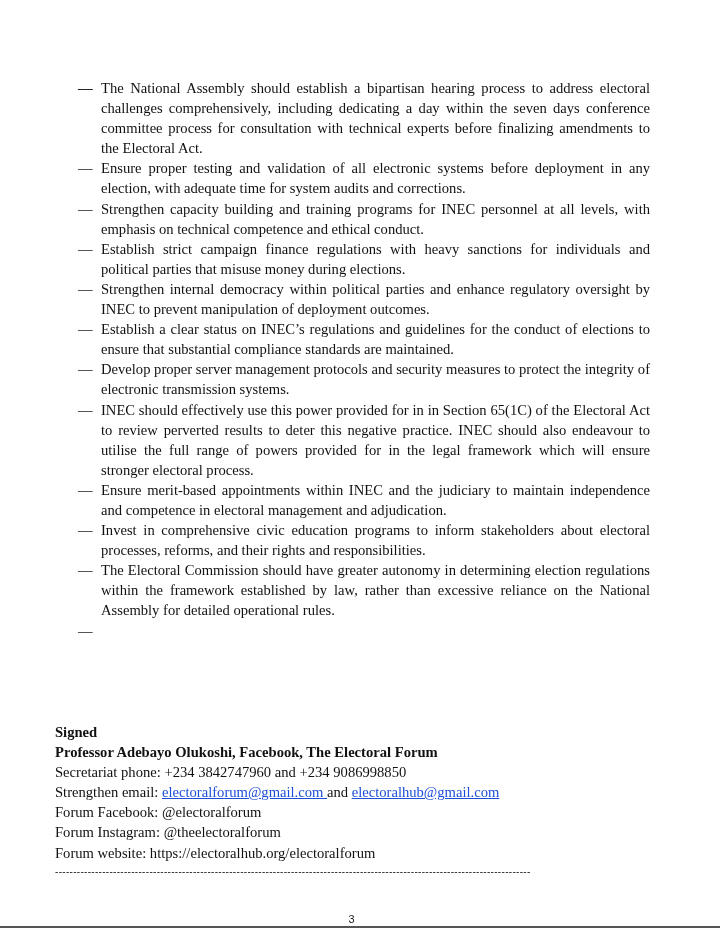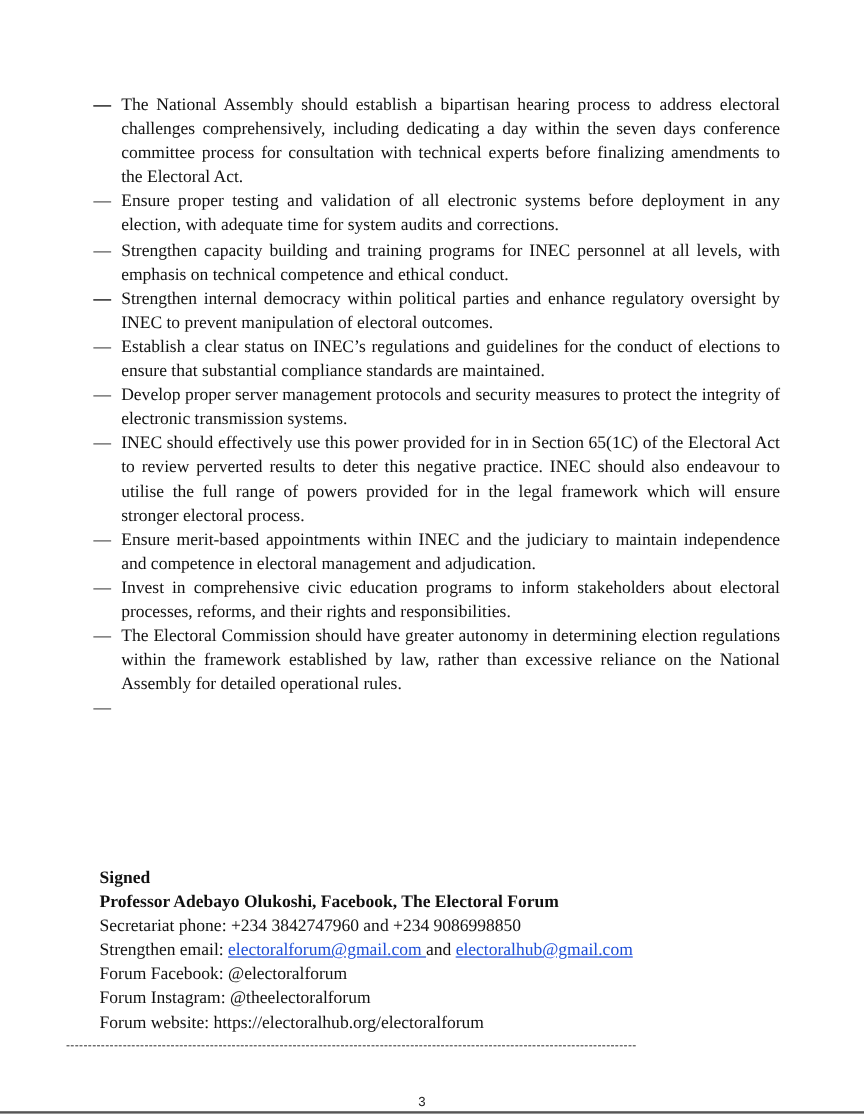--- a/index.html
+++ b/index.html
@@ -46,21 +46,20 @@
       width: 18px;
       text-align: left;
     }
     .signature {
       position: absolute;
       left: 55px;
       top: 722px;
       width: 600px;
       font-size: 14.6px;
       line-height: 20.1px;
-      margin-left: 28px;
     }
     .sig-line { white-space: nowrap; }
     .bold { font-weight: bold; }
     a.email-link {
       color: #1d4ed8;
       text-decoration: underline;
     }
     .separator {
       position: absolute;
       left: 55px;
@@ -110,24 +109,25 @@
     <li class="rec-item">
       <span class="rec-dash">—</span>
       <span>Ensure proper testing and validation of all electronic systems before deployment in any election, with adequate time for system audits and corrections.</span>
     </li>
     <li class="rec-item">
       <span class="rec-dash">—</span>
       <span>Strengthen capacity building and training programs for INEC personnel at all levels, with emphasis on technical competence and ethical conduct.</span>
     </li>
     <li class="rec-item">
       <span class="rec-dash">—</span>
+      <span>Establish strict campaign finance regulations with heavy sanctions for individuals and political parties that misuse money during elections.</span>
     </li>
     <li class="rec-item">
       <span class="rec-dash">—</span>
-      <span>Strengthen internal democracy within political parties and enhance regulatory oversight by INEC to prevent manipulation of electoral outcomes.</span>
+      <span>Strengthen internal democracy within political parties and enhance regulatory oversight by INEC to prevent manipulation of deployment outcomes.</span>
     </li>
     <li class="rec-item">
       <span class="rec-dash">—</span>
       <span>Establish a clear status on INEC’s regulations and guidelines for the conduct of elections to ensure that substantial compliance standards are maintained.</span>
     </li>
     <li class="rec-item">
       <span class="rec-dash">—</span>
       <span>Develop proper server management protocols and security measures to protect the integrity of electronic transmission systems.</span>
     </li>
     <li class="rec-item">

